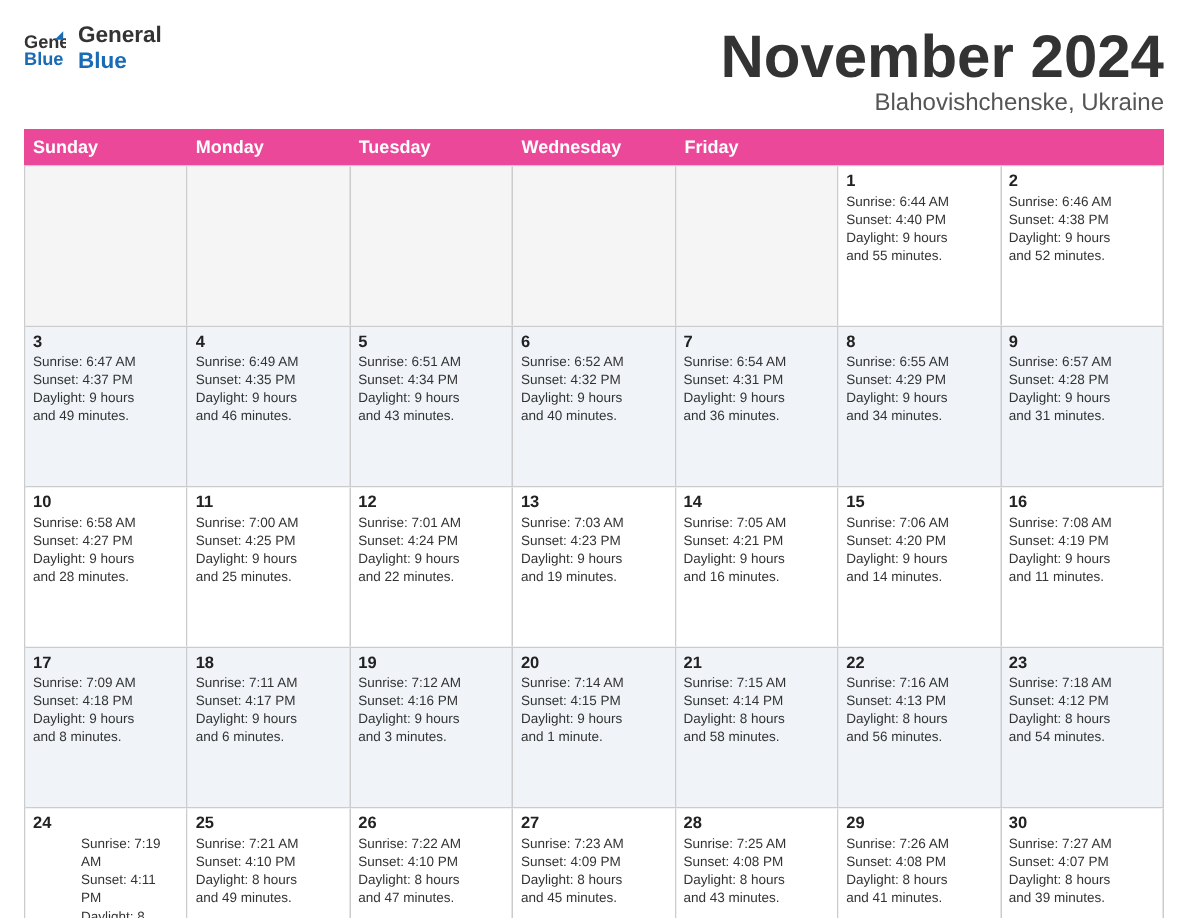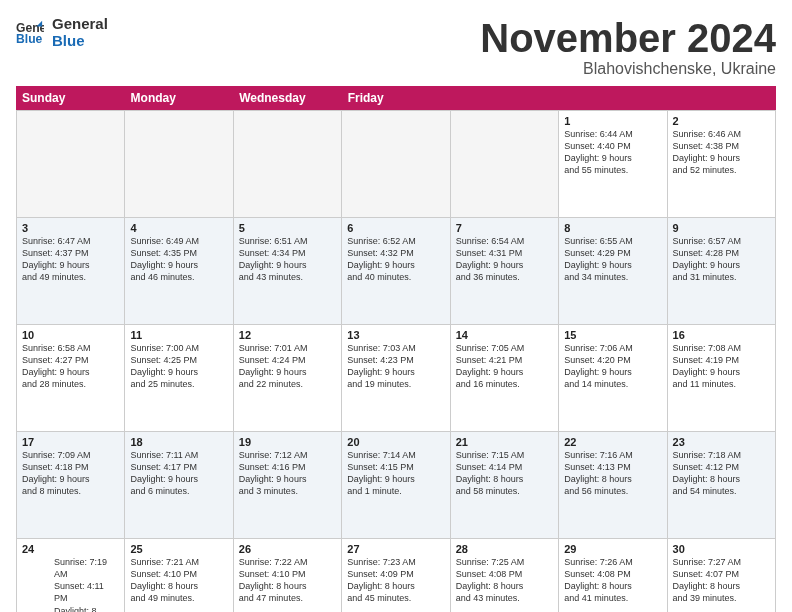--- a/index.html
+++ b/index.html
@@ -46,21 +46,21 @@
       color: #555;
     }
     .calendar {
       flex: 1;
       display: flex;
       flex-direction: column;
     }
     .cal-header {
       display: grid;
       grid-template-columns: repeat(7, 1fr);
-      background: #be185d;
+      background: #ec4899;
       border-radius: 0;
     }
     .cal-header-cell {
       color: #fff;
       font-size: 12px;
       font-weight: bold;
       padding: 5px 6px;
       text-align: left;
     }
     .cal-body {
@@ -122,20 +122,21 @@
     <div class="title-block">
       <div class="main-title">November 2024</div>
       <div class="subtitle">Blahovishchenske, Ukraine</div>
     </div>
   </div>
 
   <div class="calendar">
     <div class="cal-header">
     <div class="cal-header-cell">Sunday</div>
         <div class="cal-header-cell">Monday</div>
+        <div class="cal-header-cell">Tuesday</div>
         <div class="cal-header-cell">Wednesday</div>
         <div class="cal-header-cell">Friday</div>
       </div>
     <div class="cal-body">
     <div class="cal-row">
           <div class="cal-cell empty"></div>
           <div class="cal-cell empty"></div>
           <div class="cal-cell empty"></div>
           <div class="cal-cell empty"></div>
           <div class="cal-cell empty"></div>

